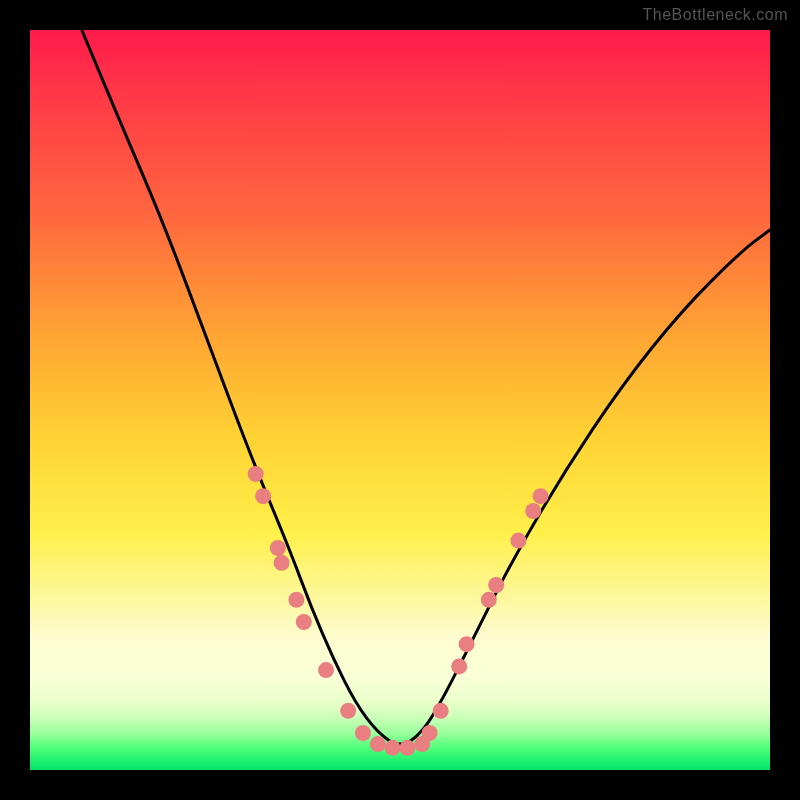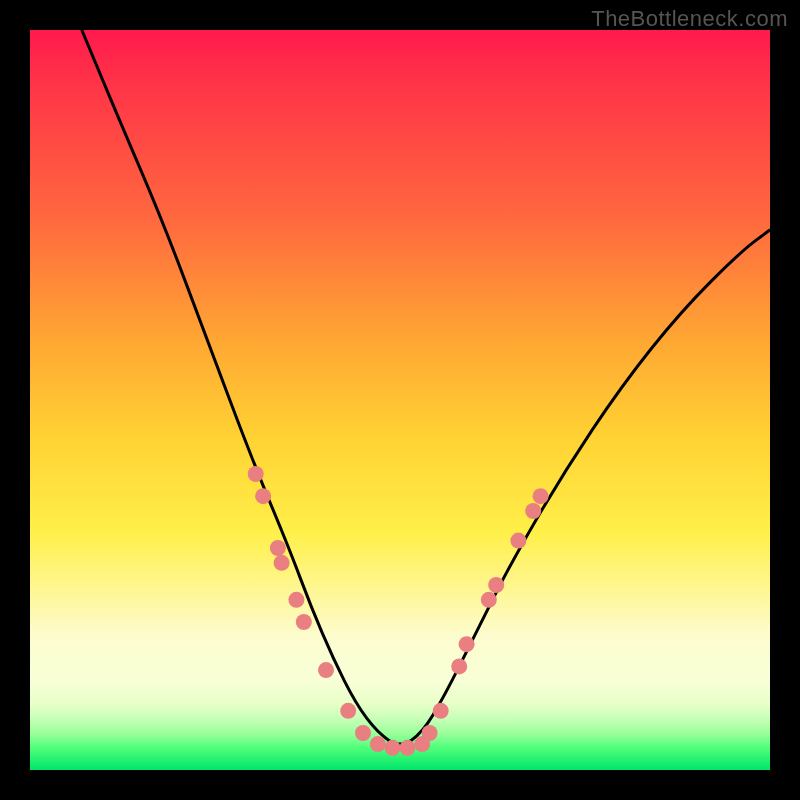--- a/index.html
+++ b/index.html
@@ -39,21 +39,21 @@
       #c8ffb8 93%,
       #9cff9c 95%,
       #4fff7a 97%,
       #00e56a 100%);
   }
   .watermark {
     position: absolute;
     top: 6px;
     right: 12px;
     color: #555;
-    font-size: 22px;
+    font-size: 16px;
     font-weight: 400;
     letter-spacing: 0.5px;
   }
   svg.curve {
     position: absolute;
     top: 0;
     left: 0;
     width: 740px;
     height: 740px;
     overflow: visible;

